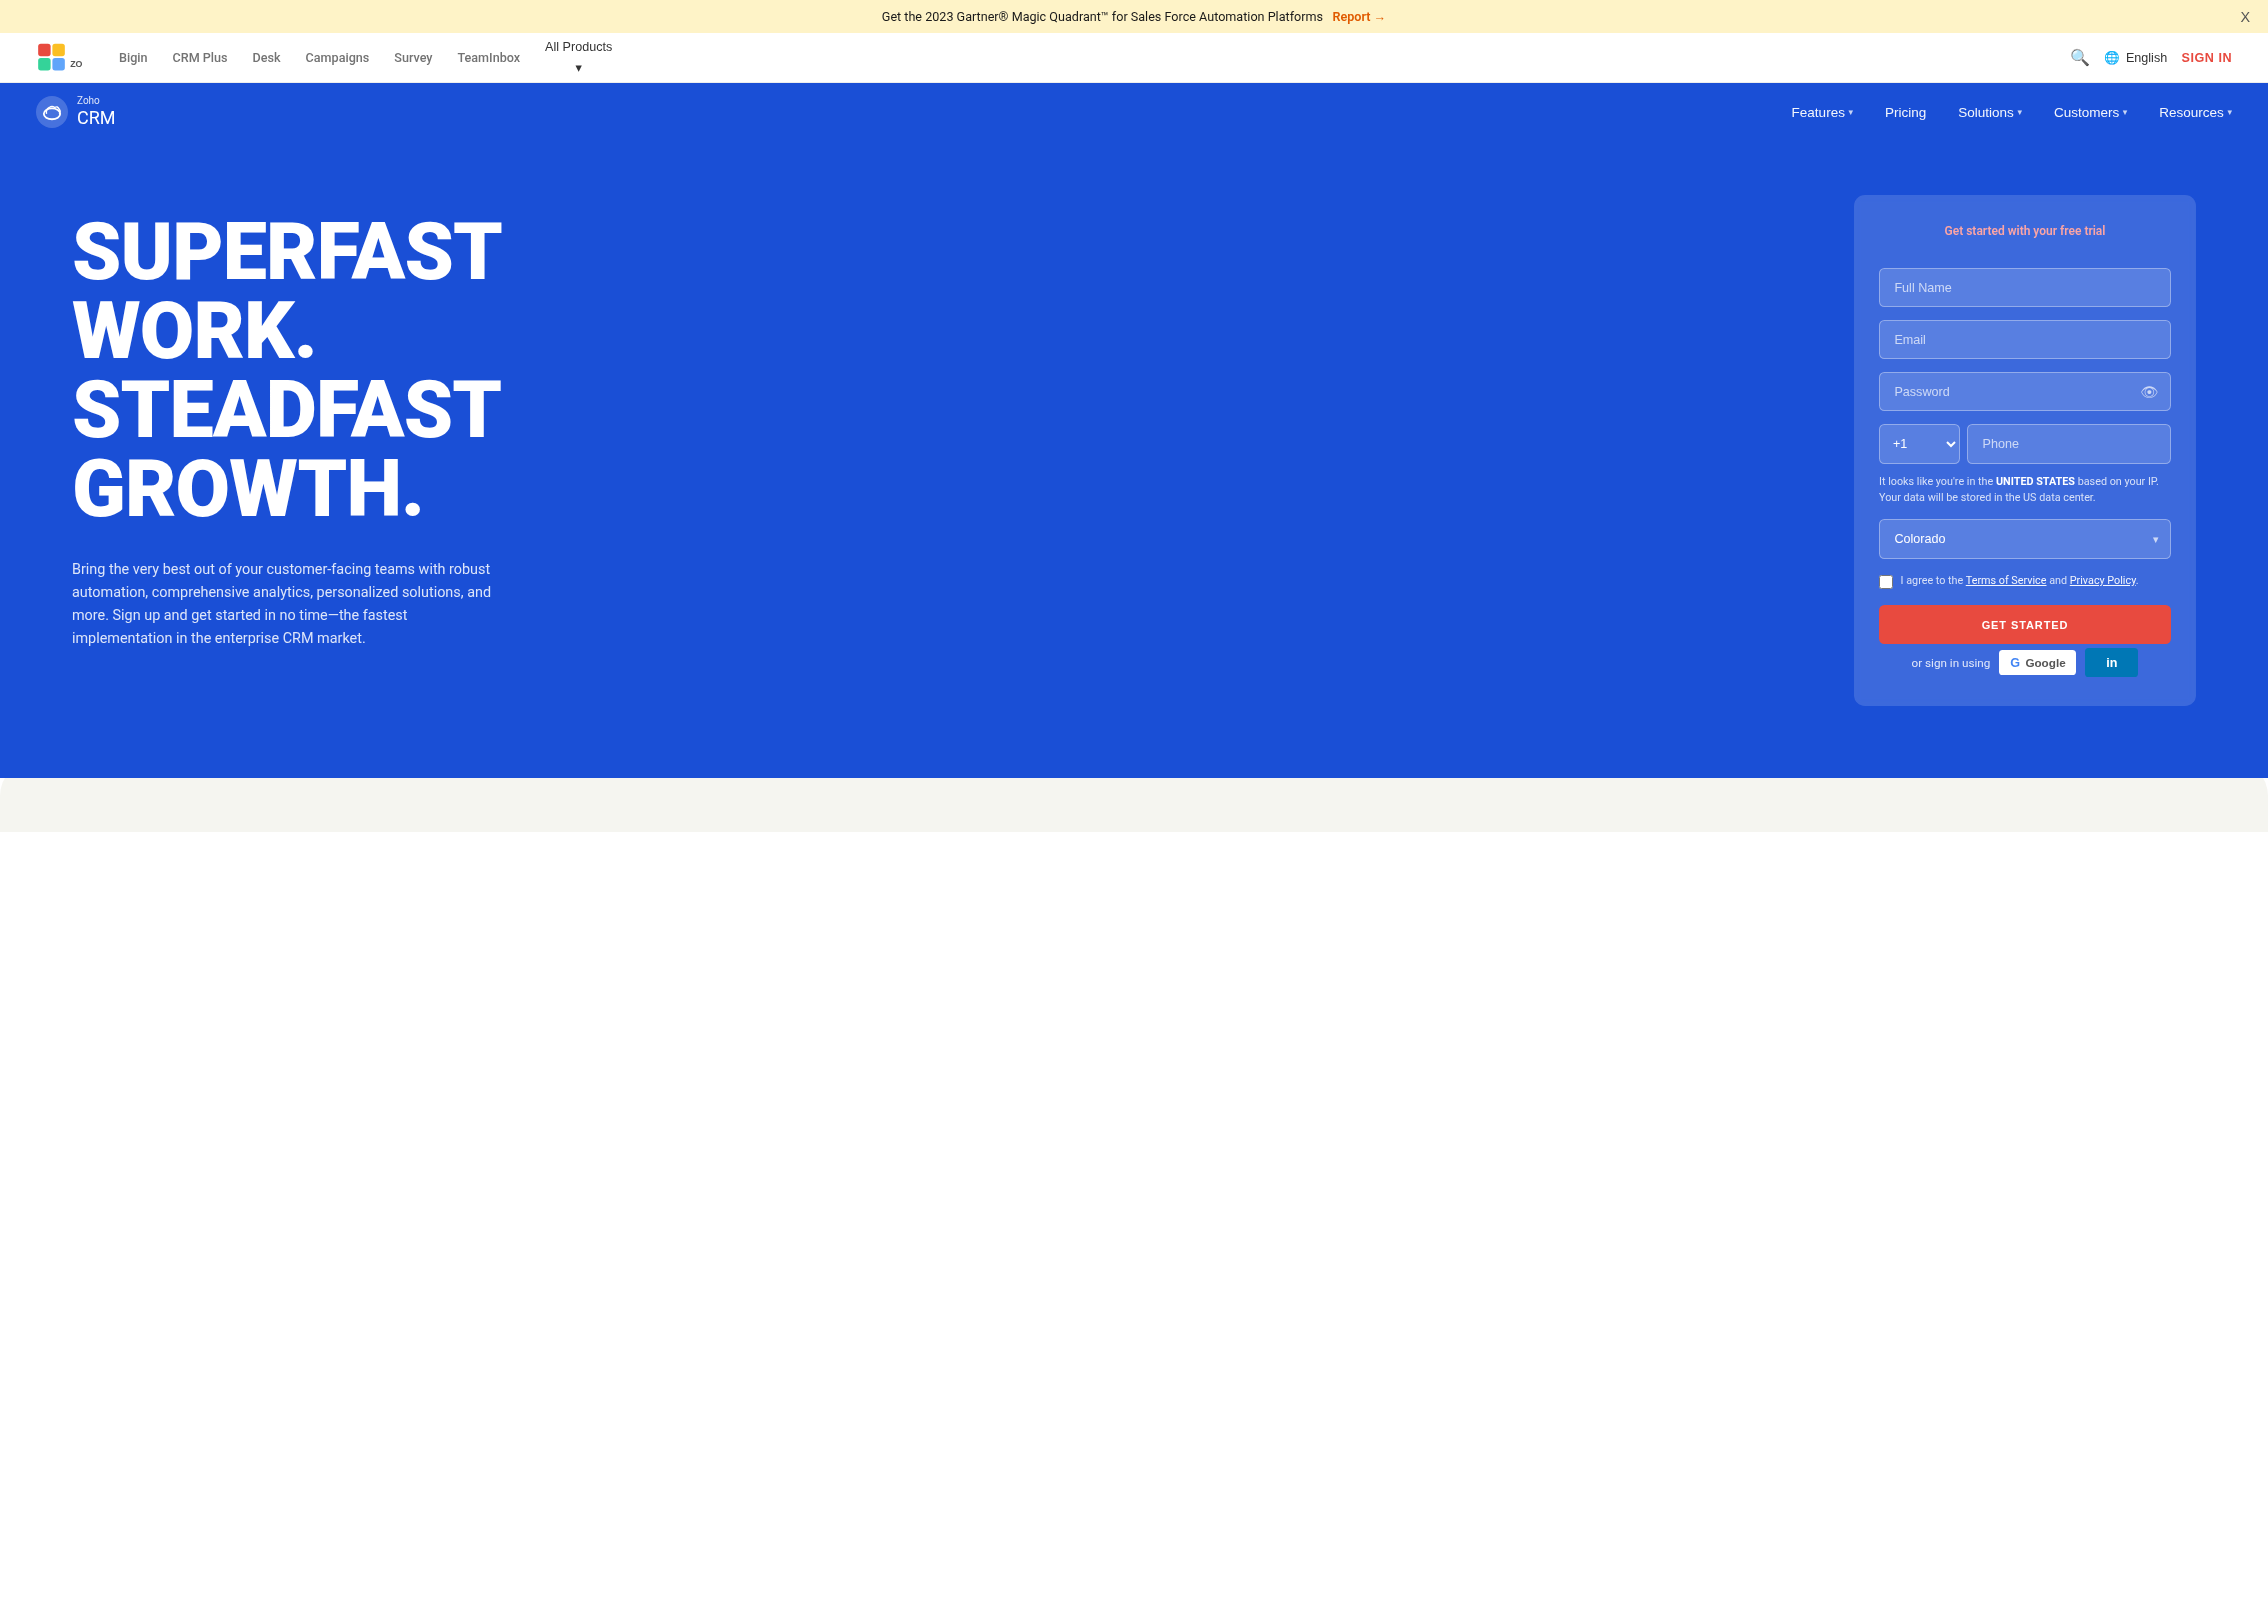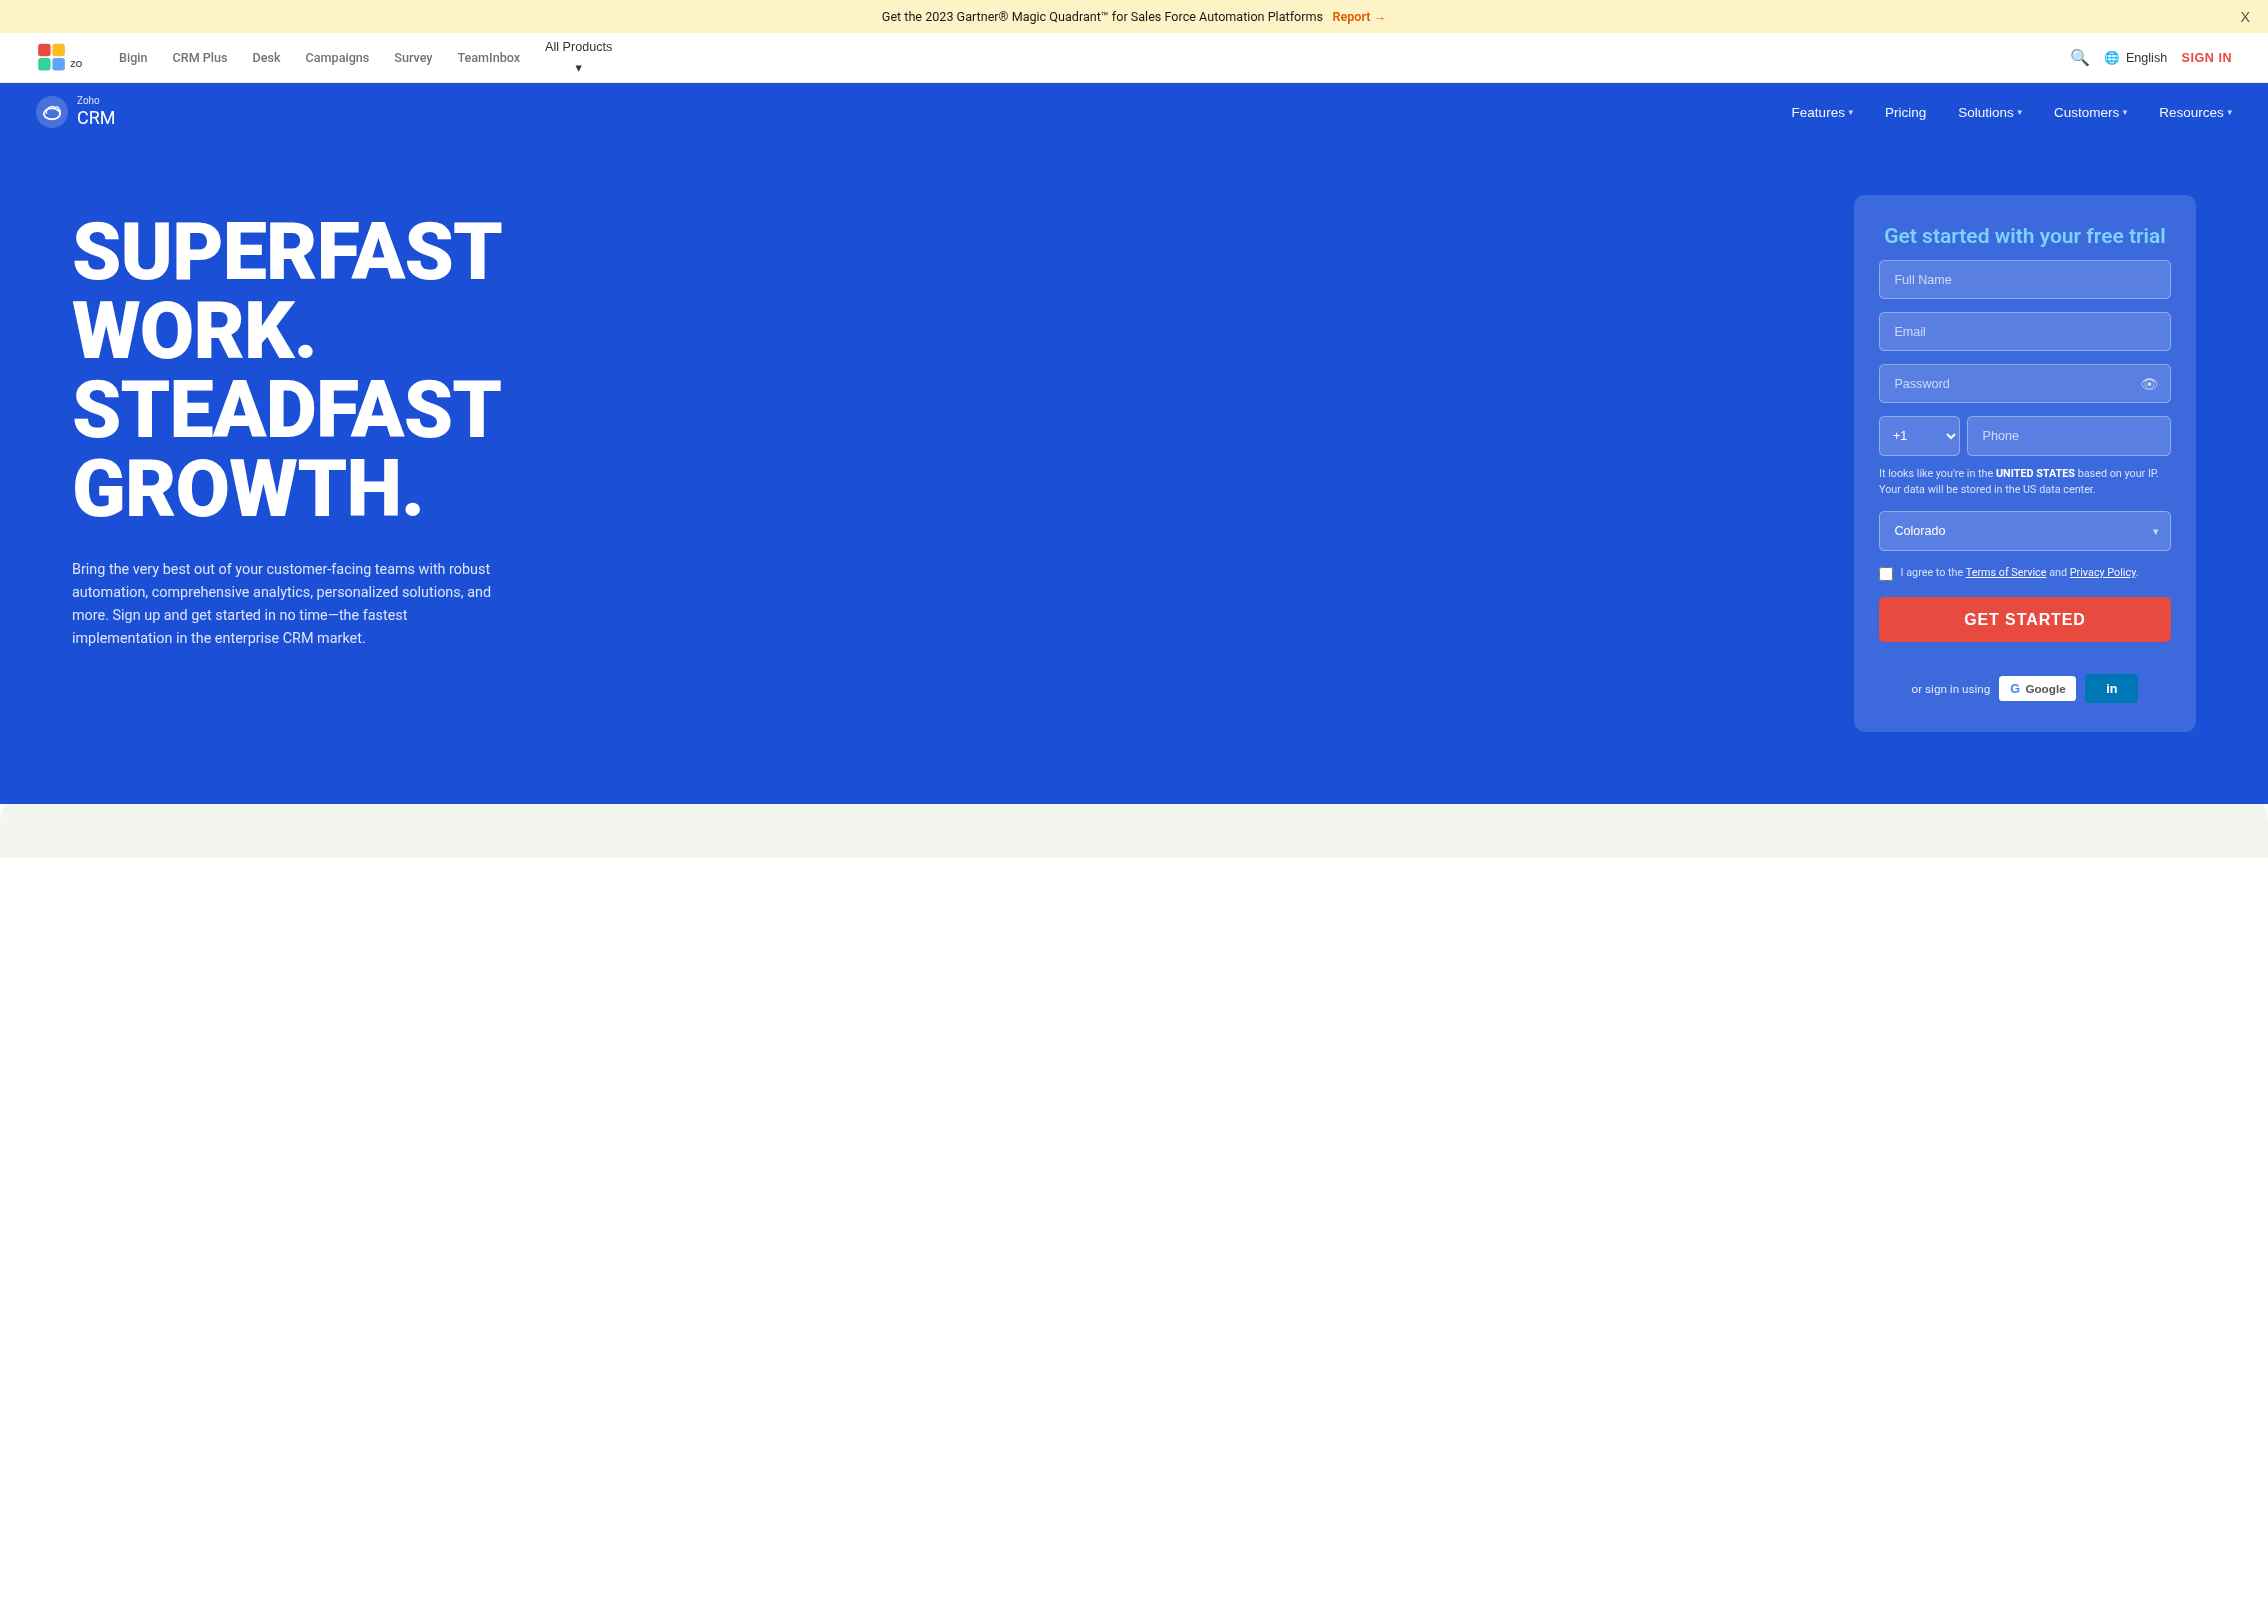--- a/index.html
+++ b/index.html
@@ -192,25 +192,25 @@
       width: 342px;
       flex-shrink: 0;
     }
     .form-card {
       background: rgba(255,255,255,0.15);
       border-radius: 10.8px;
       padding: 29px 25px;
       backdrop-filter: blur(3.6px);
     }
     .form-title {
-      color: #7dd3fc;
-      font-size: 21px;
+      color: #fca5a5;
+      font-size: 12px;
       font-weight: 600;
       text-align: center;
-      margin-bottom: 12px;
+      margin-bottom: 30px;
     }
     .form-input {
       width: 100%;
       background: rgba(255,255,255,0.15);
       border: 1.4px solid rgba(255,255,255,0.35);
       border-radius: 5.4px;
       padding: 11.7px 14.4px;
       color: white;
       font-size: 12.6px;
       margin-bottom: 12.6px;
@@ -317,26 +317,26 @@
     .terms-text a {
       color: rgba(255,255,255,0.95);
       text-decoration: underline;
     }
     .get-started-btn {
       width: 100%;
       background: #e84a3f;
       border: none;
       border-radius: 5.4px;
       color: white;
-      font-size: 16px;
+      font-size: 11px;
       font-weight: 700;
       padding: 13.5px;
       cursor: pointer;
       letter-spacing: 0.9px;
-      margin-bottom: 32px;
+      margin-bottom: 4px;
     }
     .social-signin {
       display: flex;
       align-items: center;
       justify-content: center;
       gap: 9px;
       font-size: 11.7px;
       color: rgba(255,255,255,0.85);
     }
     .google-btn {

